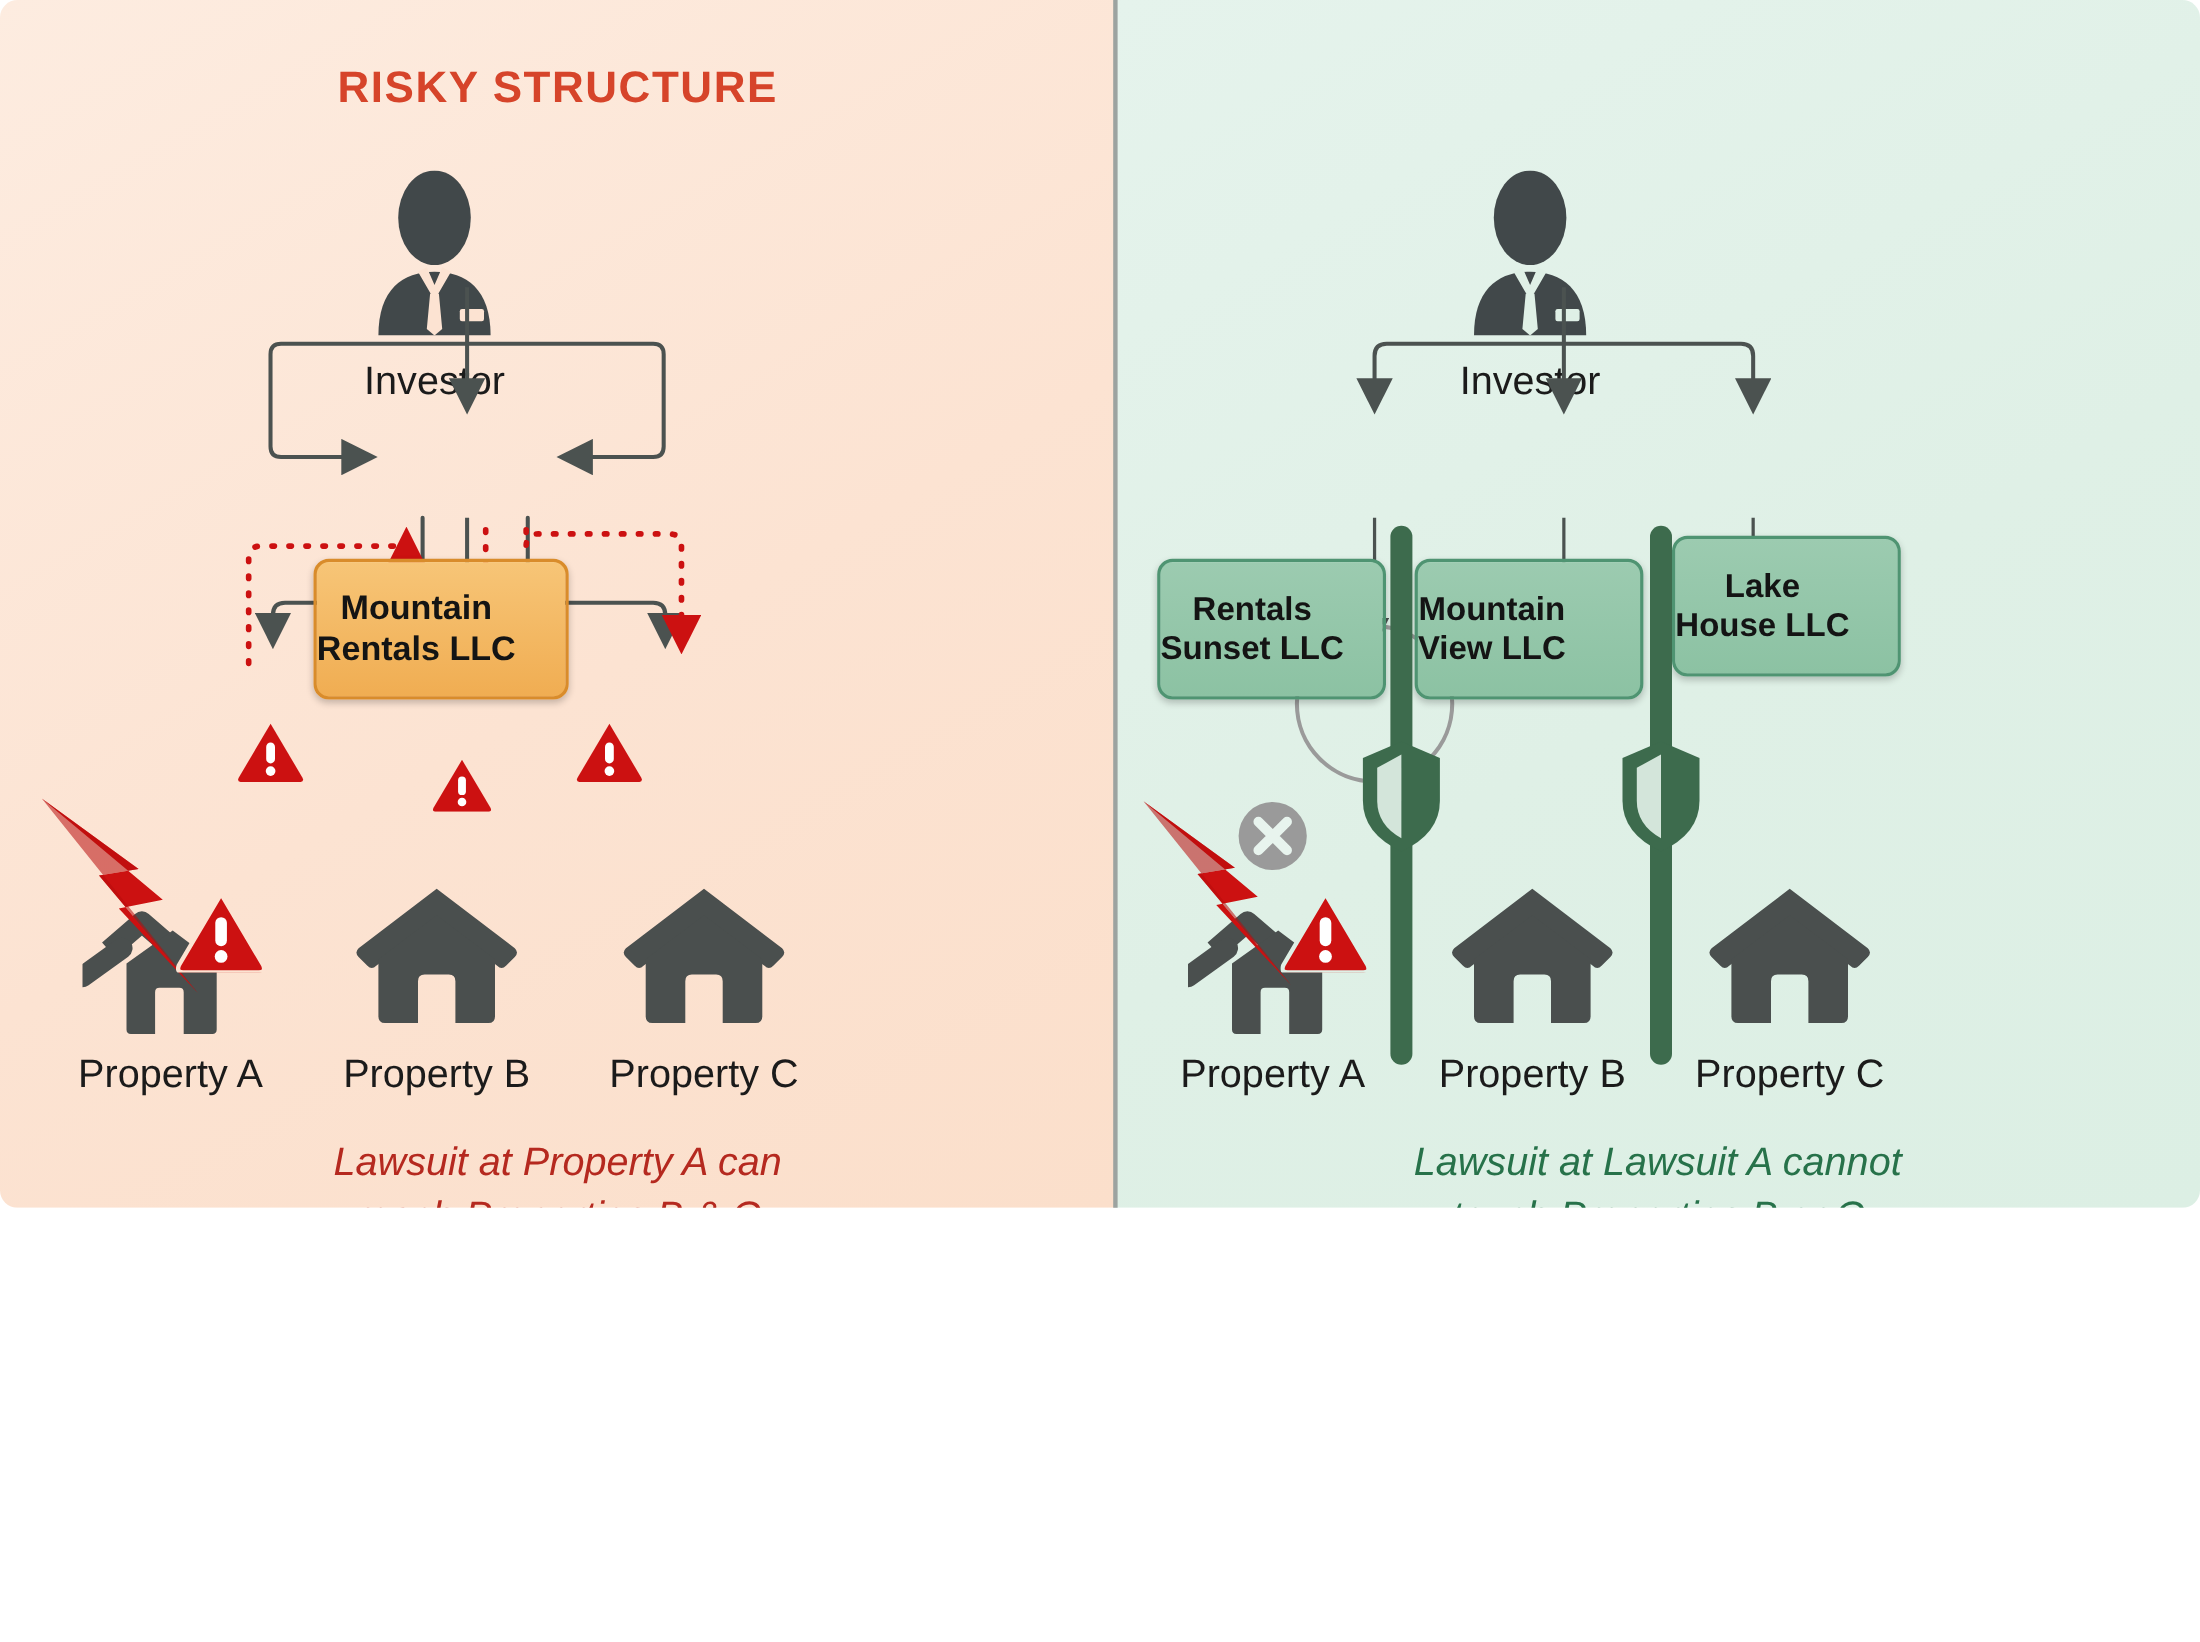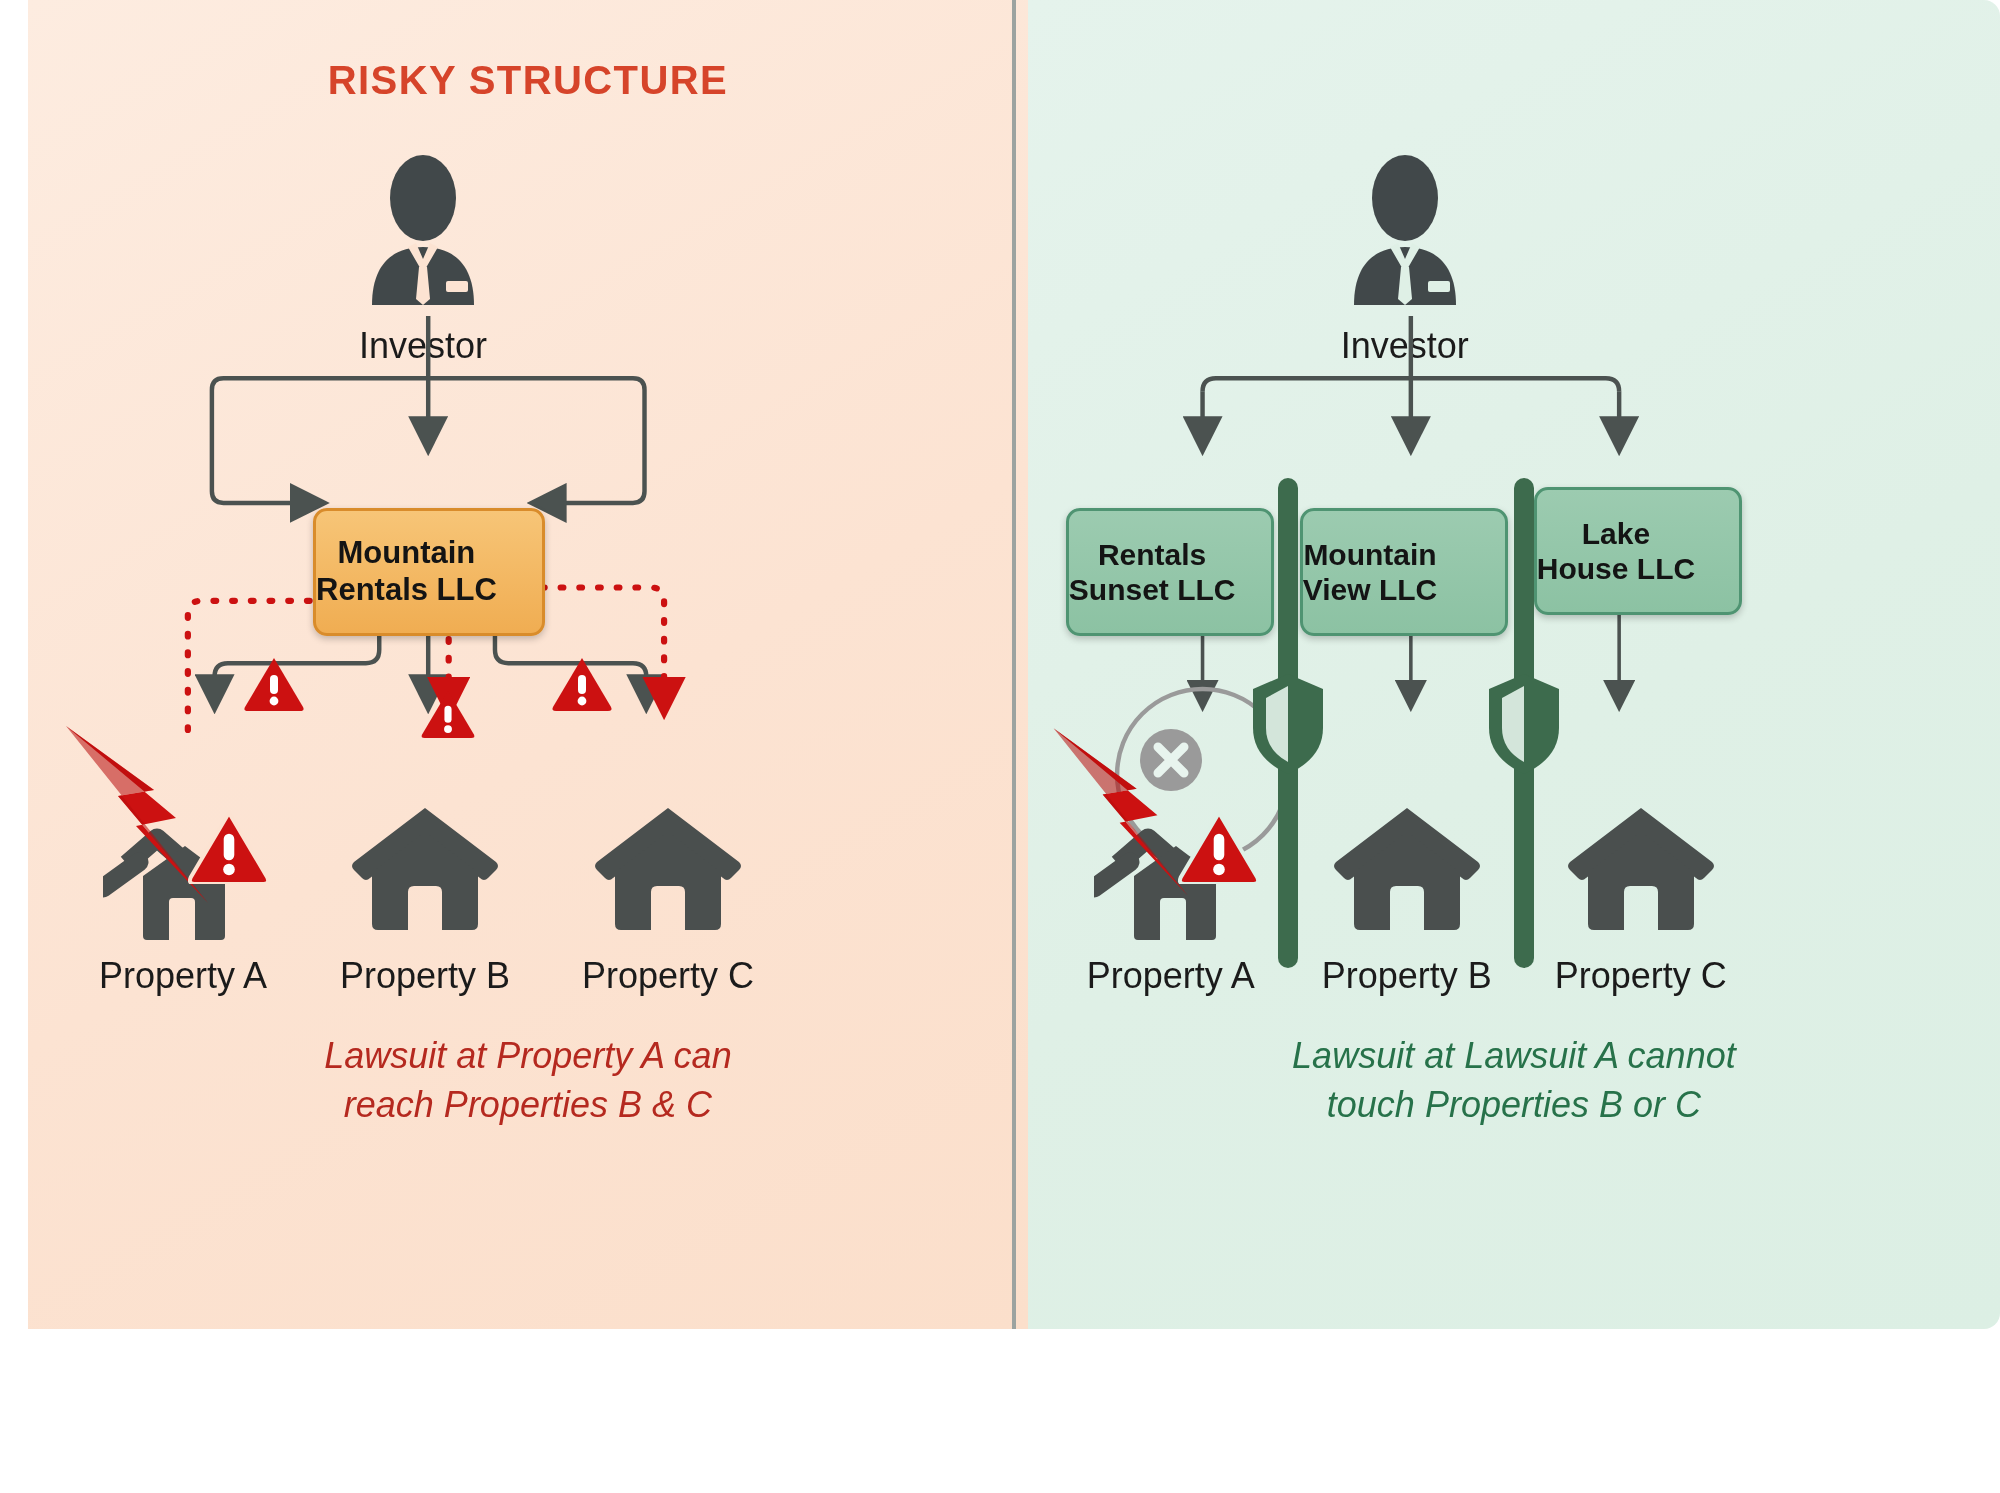--- a/index.html
+++ b/index.html
@@ -4,25 +4,24 @@
 <style>
   * { box-sizing: border-box; margin: 0; padding: 0; }
   html, body {
     width: 2000px; height: 1493px;
     font-family: "Liberation Sans", sans-serif;
     background: #ffffff;
     overflow: hidden;
   }
   #diagram {
     position: relative;
-    width: 2000px; height: 1329px;
+    width: 2000px; height: 1098px;
     display: flex;
     border-radius: 16px;
     overflow: hidden;
-    padding-left: 28px;
   }
   .panel { position: relative; height: 100%; }
   .panel-left  { width: 1014px; background: linear-gradient(150deg,#fdece0 0%, #fce3d2 55%, #fbdfcb 100%); }
   .panel-right { width: 986px;  background: linear-gradient(150deg,#e5f3ec 0%, #dff0e6 55%, #dcefe4 100%); }
   .divider {
     position: absolute; left: 1012px; top: 0;
     width: 4px; height: 1493px;
     background: #9ca3a0;
     z-index: 40;
   }

